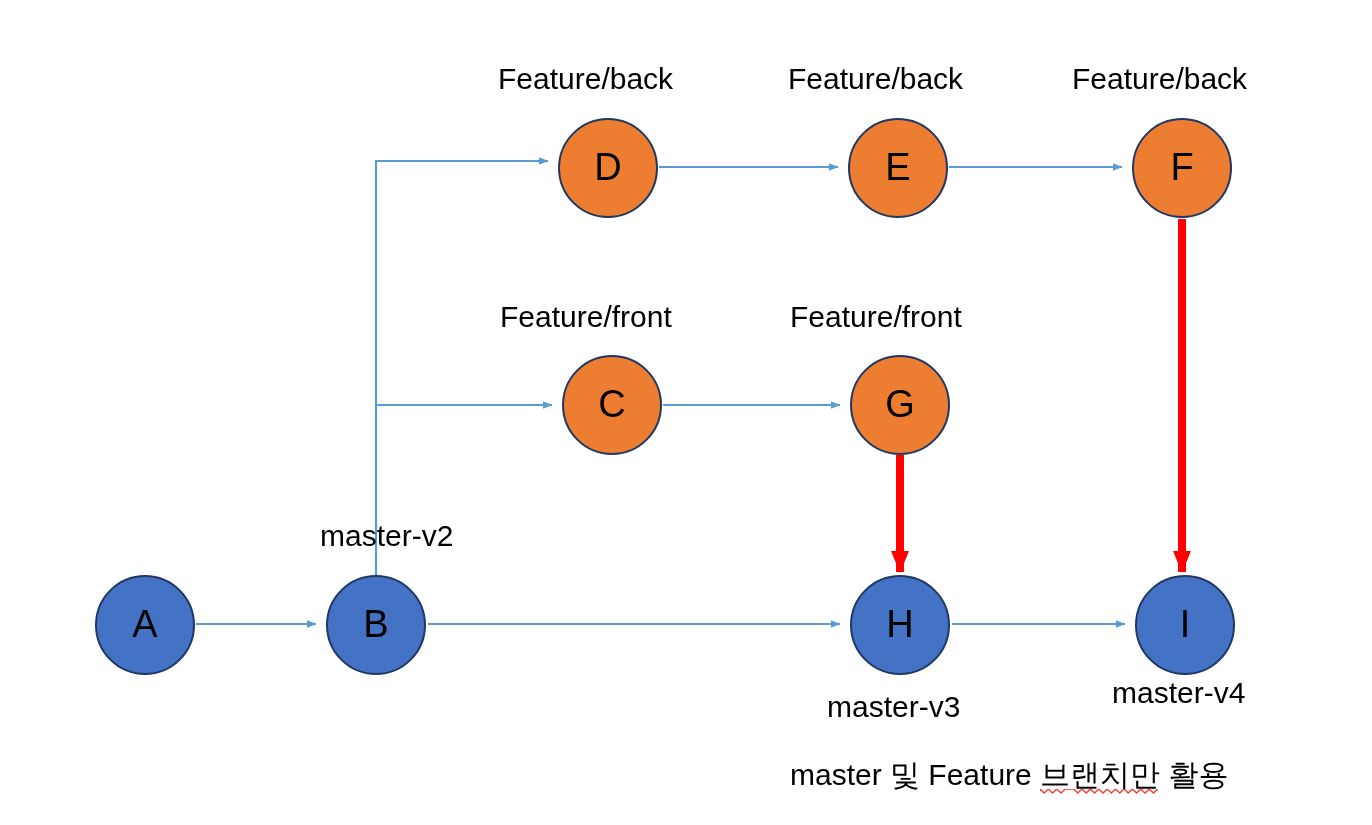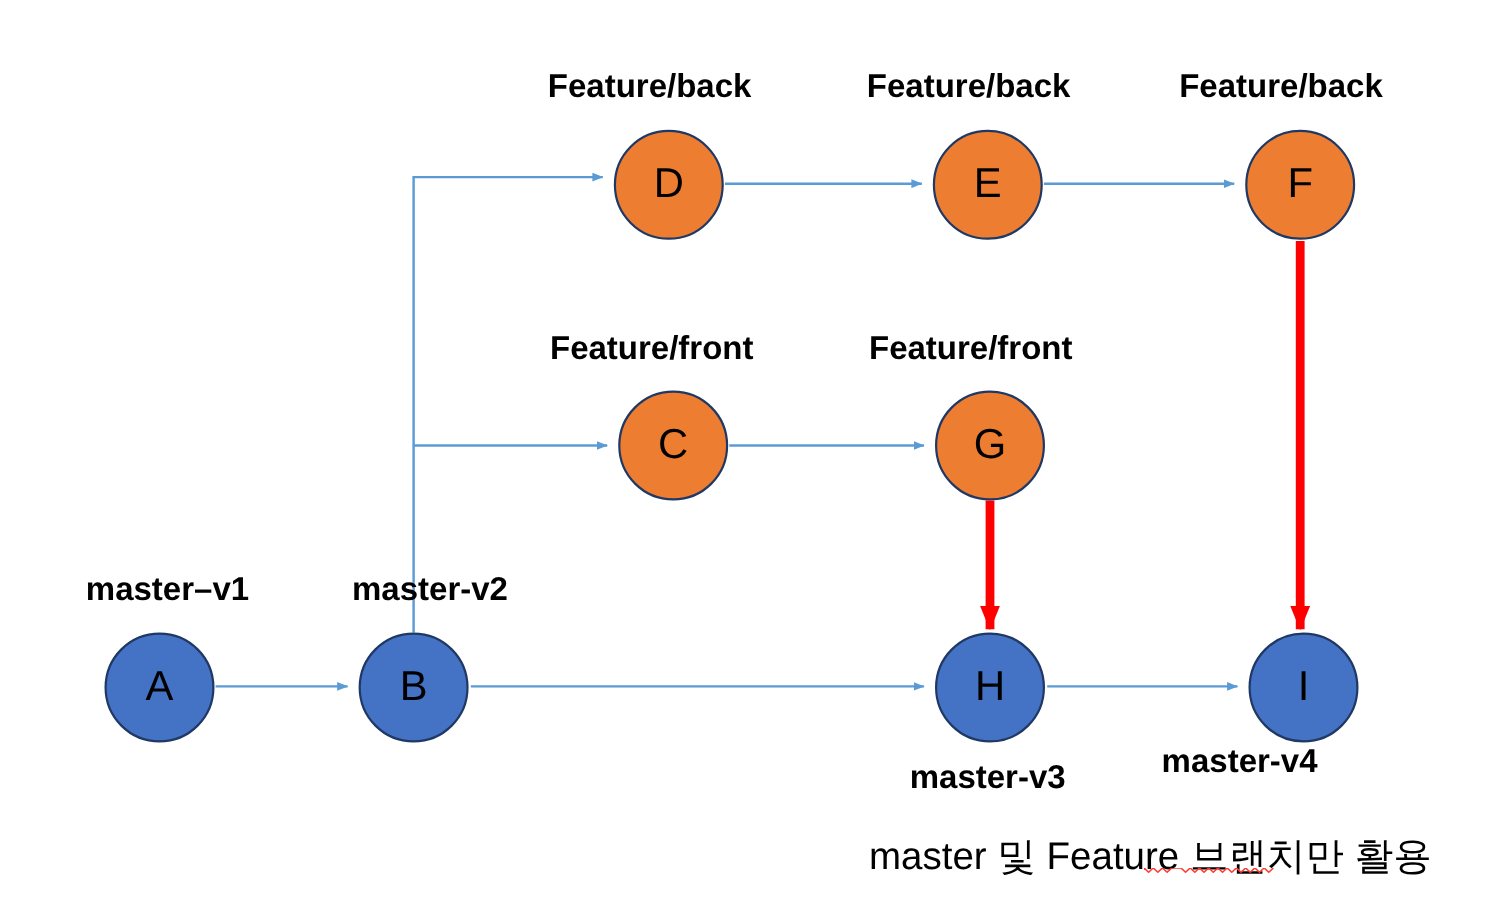--- a/index.html
+++ b/index.html
@@ -49,25 +49,24 @@
     display: block;
     transform: translateY(-1px);
   }
   .label {
     position: absolute;
     font-size: 30px;
     color: #000000;
     white-space: nowrap;
     line-height: 1.1;
     z-index: 4;
-    font-weight: bold;
   }
   .caption {
     position: absolute;
-    font-size: 35px;
+    font-size: 30px;
     color: #000000;
     white-space: nowrap;
     z-index: 4;
   }
   .squiggle {
     position: absolute;
     z-index: 5;
     pointer-events: none;
   }
 </style>
@@ -127,29 +126,28 @@
   <div class="node node-feature" style="left:850px; top:355px; width:100px; height:100px;">
     <span class="node-letter">G</span>
   </div>
   <div class="node node-master" style="left:850px; top:575px; width:100px; height:100px;">
     <span class="node-letter">H</span>
   </div>
   <div class="node node-master" style="left:1135px; top:575px; width:100px; height:100px;">
     <span class="node-letter">I</span>
   </div>
 
-  <div class="label" style="left:78px; top:519px;">master–v1</div>
   <div class="label" style="left:320px; top:519px;">master-v2</div>
   <div class="label" style="left:498px; top:62px;">Feature/back</div>
   <div class="label" style="left:788px; top:62px;">Feature/back</div>
   <div class="label" style="left:1072px; top:62px;">Feature/back</div>
   <div class="label" style="left:500px; top:300px;">Feature/front</div>
   <div class="label" style="left:790px; top:300px;">Feature/front</div>
   <div class="label" style="left:827px; top:690px;">master-v3</div>
-  <div class="label" style="left:1056px; top:676px;">master-v4</div>
+  <div class="label" style="left:1112px; top:676px;">master-v4</div>
 
   <div class="caption" style="left:790px; top:755px;">
     <span>master 및 Feature </span><span id="misspelled-word" style="position:relative;">브랜치만</span><span> 활용</span>
   </div>
 
 <svg class="squiggle" width="120" height="6" style="left: 1040.08px; top: 789px;">
       <path d="M0,2.00 L0.00,0.00 L4.20,4.00 L8.40,0.00 L12.60,4.00 L16.80,0.00 L21.00,4.00 L25.20,0.00 L29.40,0.00 L33.60,0.00 L37.80,4.00 L42.00,0.00 L46.20,4.00 L50.40,0.00 L54.60,4.00 L58.80,0.00 L63.00,4.00 L67.20,0.00 L71.40,4.00 L75.60,0.00 L79.80,4.00 L84.00,0.00 L88.20,4.00 L92.40,0.00 L96.60,4.00 L100.80,0.00 L105.00,4.00 L109.20,0.00 L113.40,4.00 L117.60,0.00" stroke="#FF3B30" stroke-width="1.4" fill="none"></path>
     </svg>
   </div>
 

